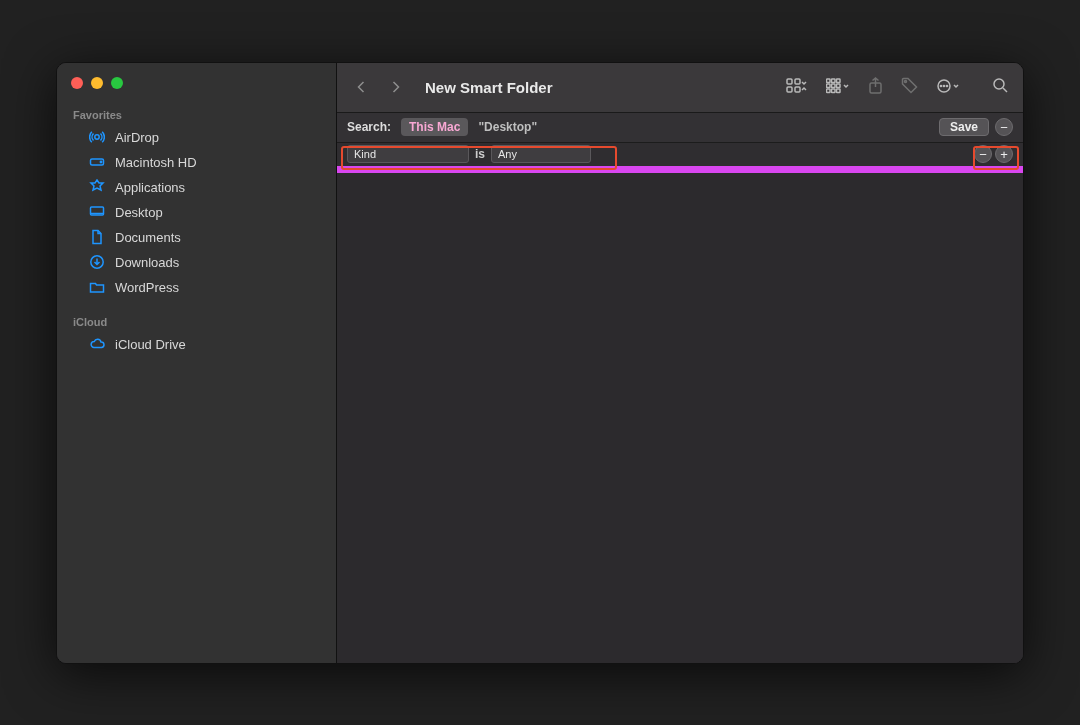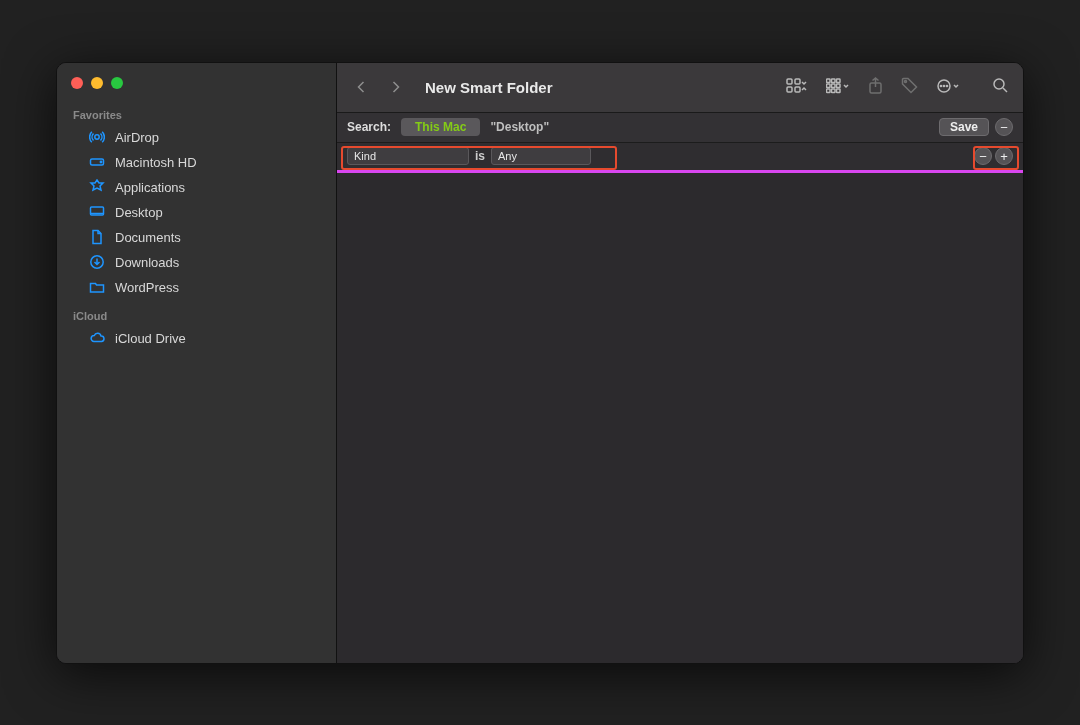--- a/index.html
+++ b/index.html
@@ -84,24 +84,24 @@
     align-items: center;
     padding: 0 10px;
     gap: 10px;
     background: #333134;
     border-bottom: 1px solid #1c1c1c;
     font-size: 12px;
   }
   .scope-label { font-weight:600; color:#ddd; }
   .scope-active {
     background:#5a585b;
-    padding:2px 14px;
+    padding:2px 8px;
     border-radius:4px;
     font-weight:600;
-    color:#84cc16;
+    color:#f9a8d4;
     font-size:12px;
   }
   .scope-inactive { color:#bfbfbf; font-weight:600; font-size:12px;}
   .save-group { margin-left:auto; display:flex; align-items:center; gap:6px;}
   .save-btn {
     background:#555356;
     color:#eee;
     border:1px solid #6d6b6e;
     border-radius:4px;
     padding:1px 10px;
@@ -113,21 +113,21 @@
     background:#555356;border:1px solid #6d6b6e;
     display:flex;align-items:center;justify-content:center;
     color:#eee;font-size:13px;line-height:1;
   }
   .criteria {
     height: 30px;
     display:flex;
     align-items:center;
     padding:0 10px;
     background:#2f2d30;
-    border-bottom:3px solid #d946ef;
+    border-bottom:7px solid #d946ef;
     font-size:12px;
     gap:6px;
   }
   .dd {
     background:#3f3d40;
     border:1px solid #5a585b;
     border-radius:3px;
     height:18px;
     display:flex;align-items:center;
     padding:0 14px 0 6px;
@@ -233,21 +233,21 @@
 
     <div class="sidebar-item">
       <span class="icon blue">
         <svg viewBox="0 0 16 16">
             <path d="M1.5 4.5h5l1 1.5h7v7h-13z"></path>
           </svg>
       </span>
       <span>WordPress</span>
     </div>
 
-    <div class="section-label" style="margin-top:4px">iCloud</div>
+    <div class="section-label" style="margin-top:10px">iCloud</div>
 
     <div class="sidebar-item">
       <span class="icon blue">
         <svg viewBox="0 0 16 16">
             <path d="M5 11.5a3 3 0 0 1 .3-6A3.5 3.5 0 0 1 12 6a2.7 2.7 0 0 1 .5 5.4z"></path>
           </svg>
       </span>
       <span>iCloud Drive</span>
     </div>
   </div>

